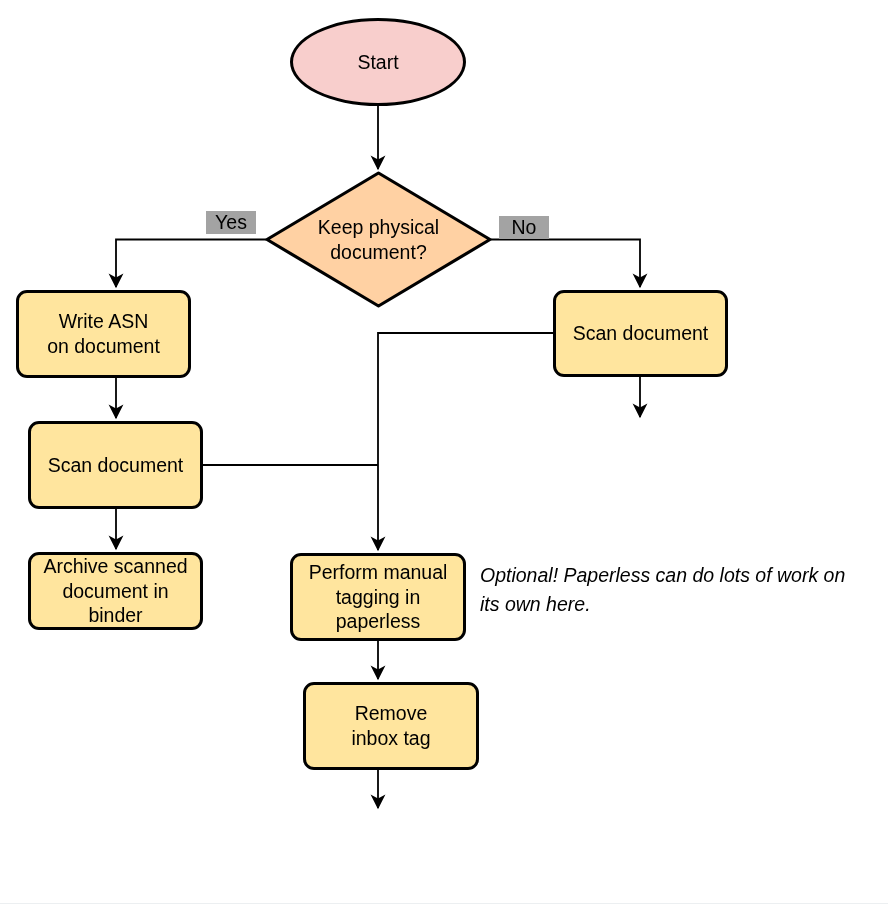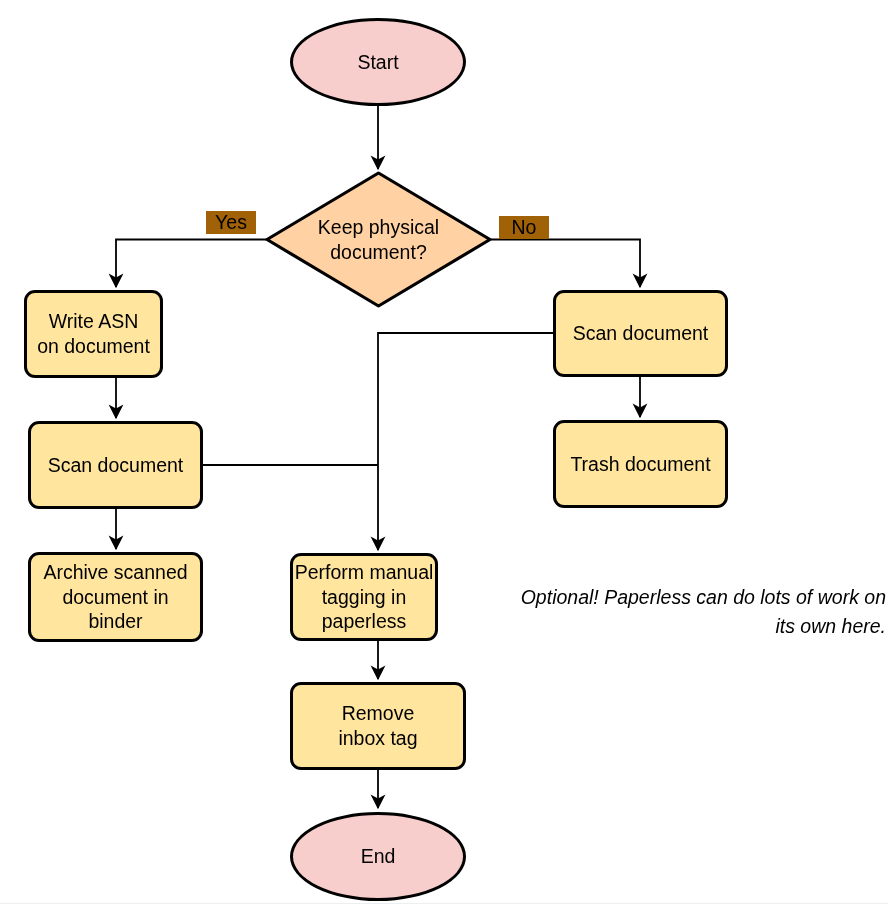--- a/index.html
+++ b/index.html
@@ -46,34 +46,33 @@
     border-radius: 11px;
   }
   .decision-label {
     background: transparent;
   }
   .edge-label {
     position: absolute;
     font-size: 19.5px;
     color: #000000;
     text-align: center;
-    background: #a16207;
+    background: #a3a3a3;
     padding: 0 3px;
   }
   .note {
     position: absolute;
     left: 480px;
-    top: 583px;
+    top: 561px;
     width: 406px;
     font-size: 19.5px;
     line-height: 1.5;
     font-style: italic;
     color: #000000;
     white-space: pre-line;
-    text-align: right;
   }
   .bottom-border {
     position: absolute;
     left: 0;
     bottom: 3px;
     width: 888px;
     height: 0;
     border-top: 1px solid #eceff1;
   }
 </style>
@@ -101,41 +100,39 @@
     <path d="M378,770 L378,808" fill="none" stroke="#000000" stroke-width="1.8" marker-end="url(#arrow)"></path>
 
     <polygon points="378.5,173 490,239.5 378.5,306 267,239.5" fill="#ffd1a3" stroke="#000000" stroke-width="3.2" stroke-linejoin="round"></polygon>
   </svg>
 
   <div class="node terminal" style="left:290px; top:18px; width:176px; height:88px;">Start</div>
 
   <div class="node decision-label" style="left:289px; top:208px; width:179px; height:63px;">Keep physical
 document?</div>
 
-  <div class="node process" style="left:24px; top:290px; width:139px; height:88px;">Write ASN
+  <div class="node process" style="left:16px; top:290px; width:175px; height:88px;">Write ASN
 on document</div>
 
   <div class="node process" style="left:28px; top:421px; width:175px; height:88px;">Scan document</div>
 
-  <div class="node process" style="left:28px; top:552px; width:175px; height:90px;">Archive scanned
+  <div class="node process" style="left:28px; top:552px; width:175px; height:78px;">Archive scanned
 document in
 binder</div>
 
   <div class="node process" style="left:553px; top:290px; width:175px; height:87px;">Scan document</div>
 
-  <div class="node process" style="left:553px; top:420px; width:175px; height:88px;">Trash document</div>
 
-  <div class="node process" style="left:290px; top:553px; width:148px; height:88px;">Perform manual
+  <div class="node process" style="left:290px; top:553px; width:176px; height:88px;">Perform manual
 tagging in
 paperless</div>
 
-  <div class="node process" style="left:290px; top:682px; width:176px; height:88px;">Remove
+  <div class="node process" style="left:303px; top:682px; width:176px; height:88px;">Remove
 inbox tag</div>
 
-  <div class="node terminal" style="left:290px; top:812px; width:176px; height:89px;">End</div>
 
   <div class="edge-label" style="left:206px; top:211px; width:44px;">Yes</div>
 
   <div class="edge-label" style="left:499px; top:216px; width:44px;">No</div>
 
   <div class="note">Optional! Paperless can do lots of work on
 its own here.</div>
 
   <div class="bottom-border"></div>
 

